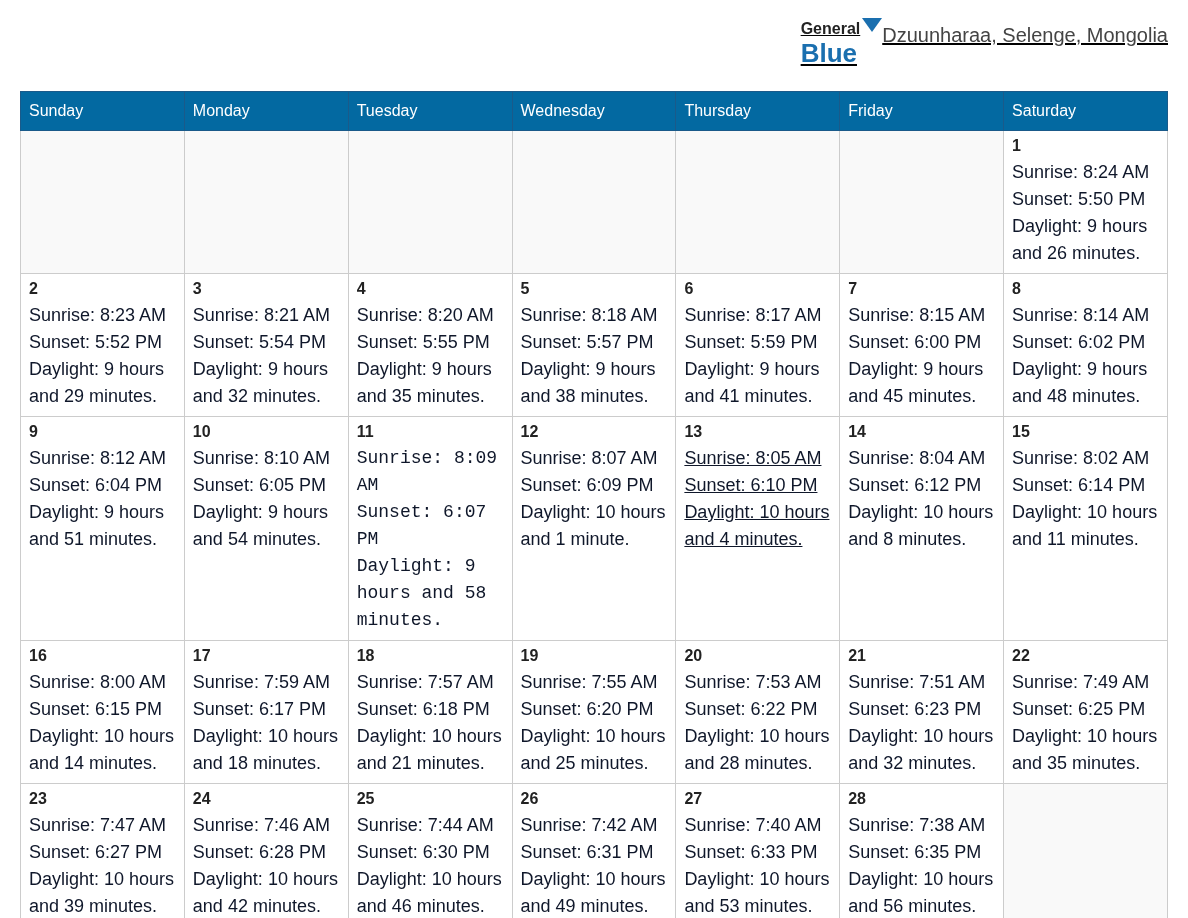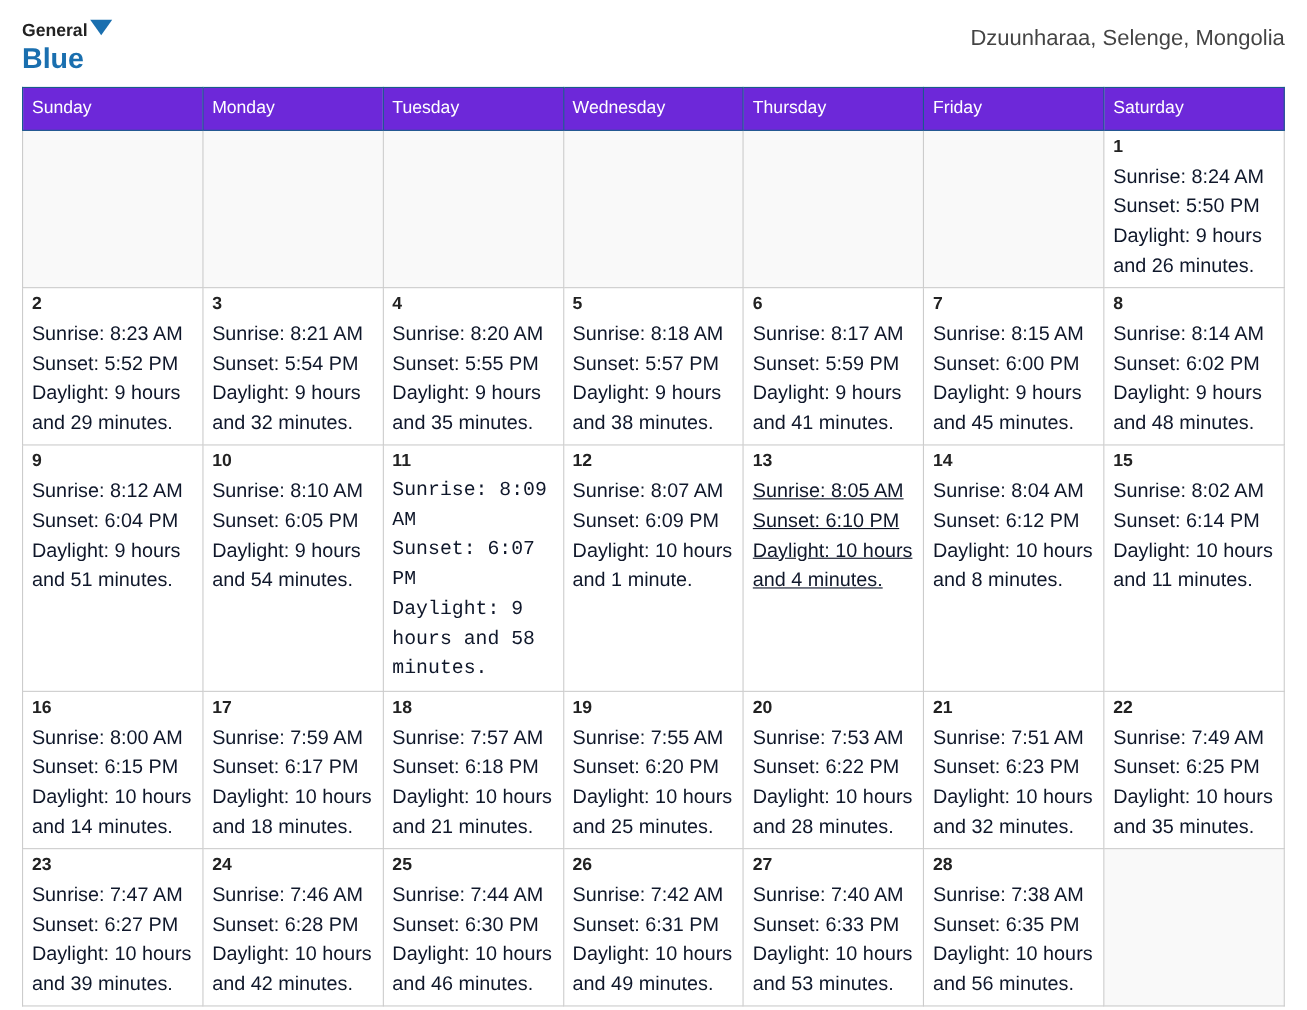--- a/index.html
+++ b/index.html
@@ -5,23 +5,24 @@
     * { box-sizing: border-box; margin: 0; padding: 0; }
     body {
       font-family: Arial, sans-serif;
       background: #fff;
       padding: 20px;
       width: 1188px;
       min-height: 918px;
     }
     .header-area {
       display: flex;
-      justify-content: space-between;
+      justify-content: flex-end;
       align-items: flex-start;
-      margin-bottom: 10px;
+      margin-bottom: 22px;
+      text-decoration: underline;
     }
     .logo-area {
       display: flex;
       flex-direction: column;
       align-items: flex-start;
     }
     .logo-triangle {
       display: inline-block;
       width: 0;
       height: 0;
@@ -46,21 +47,21 @@
       font-size: 20px;
       color: #444;
       margin-top: 4px;
     }
     .calendar-table {
       width: 100%;
       border-collapse: collapse;
       margin-top: 8px;
     }
     .calendar-table th {
-      background-color: #6d28d9;
+      background-color: #0369a1;
       color: #fff;
       padding: 10px 8px;
       text-align: left;
       font-size: 16px;
       font-weight: normal;
       border: 1px solid #1a5a8a;
     }
     .calendar-table td {
       vertical-align: top;
       padding: 6px 8px;

